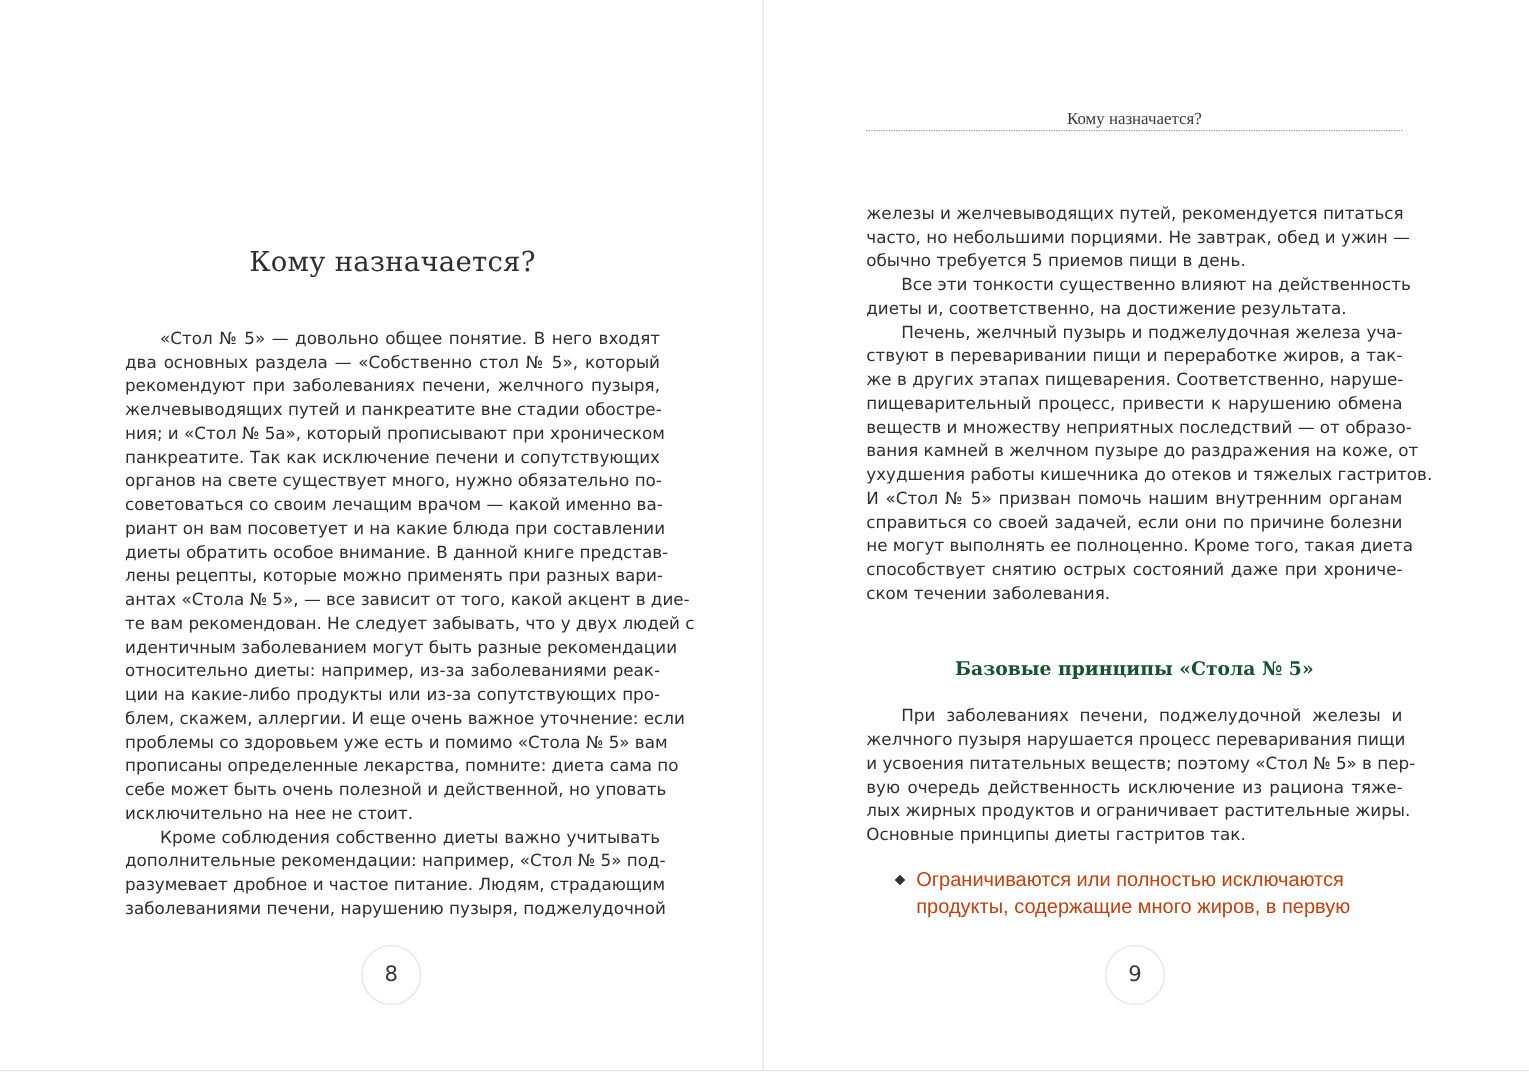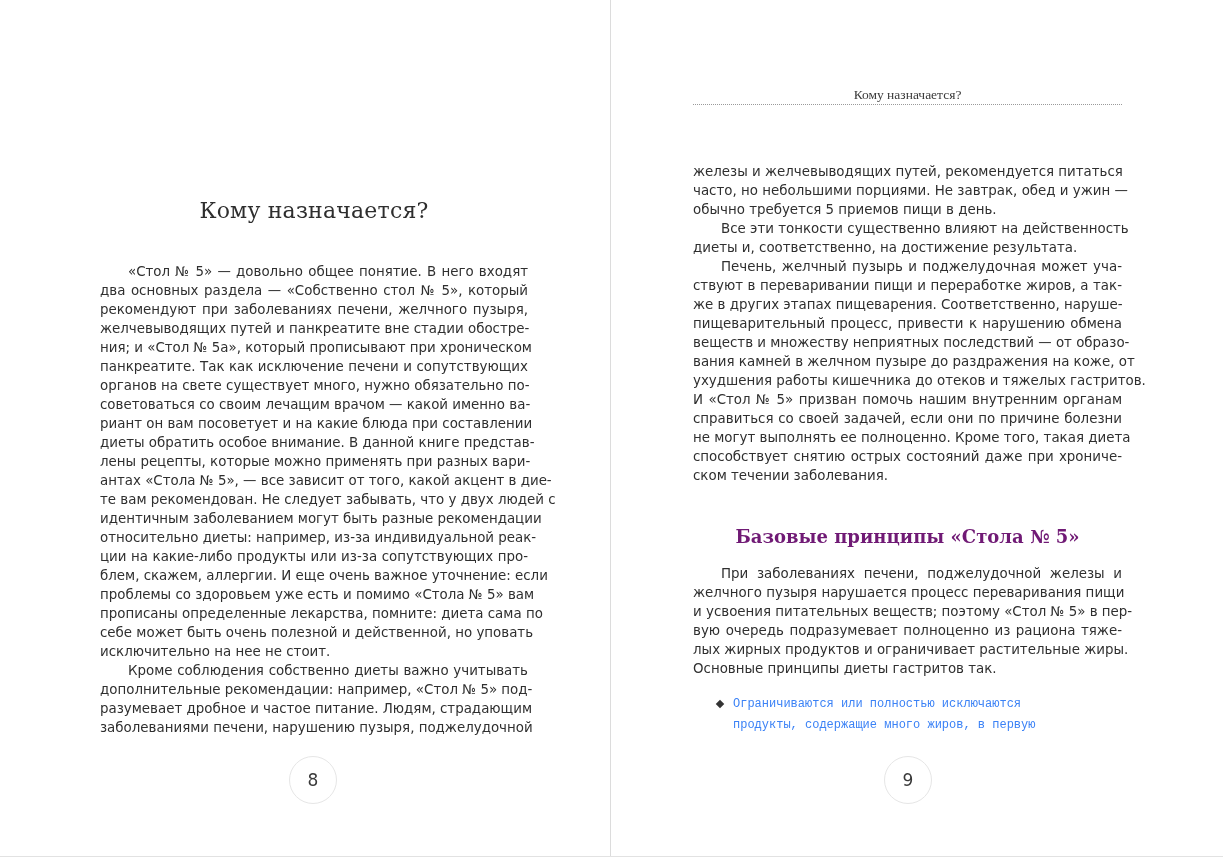--- a/index.html
+++ b/index.html
@@ -35,31 +35,31 @@
       display: block; height: 19px; line-height: 19px;
       font-size: 13.4px; white-space: nowrap;
       text-align: justify; text-align-last: justify; color: #2f2f2f;
     }
     .tl.indent { padding-left: 28px; }
     .tl.last { text-align-last: left; }
 
     .section-head {
       position: absolute; left: 693px; width: 429px; top: 526px;
       text-align: center; font-family: "DejaVu Serif", serif;
-      font-weight: bold; font-size: 18px; color: #701a75;
+      font-weight: bold; font-size: 15px; color: #14532d;
     }
 
     .bullet-block { position: absolute; left: 717px; top: 694px; width: 400px; }
     .bullet-icon {
       position: absolute; left: 0; top: 7px; width: 6px; height: 6px;
       background: #333; transform: rotate(45deg);
     }
     .bl {
       display: block; padding-left: 16px; height: 21px; line-height: 21px;
-      font-family: Liberation Mono, monospace; font-size: 12px; color: #3b82f6;
+      font-family: Liberation Sans, sans-serif; font-size: 16px; color: #c2410c;
       white-space: nowrap;
     }
 
     .page-num {
       position: absolute; width: 46px; height: 46px; border-radius: 50%;
       border: 1px solid #e6e6e6; text-align: center; line-height: 46px;
       font-size: 17px; color: #3a3a3a;
       font-family: "DejaVu Sans", sans-serif;
     }
   </style>
@@ -79,21 +79,21 @@
       <span class="tl">ния; и «Стол № 5а», который прописывают при хроническом</span>
       <span class="tl">панкреатите. Так как исключение печени и сопутствующих</span>
       <span class="tl">органов на свете существует много, нужно обязательно по-</span>
       <span class="tl">советоваться со своим лечащим врачом — какой именно ва-</span>
       <span class="tl">риант он вам посоветует и на какие блюда при составлении</span>
       <span class="tl">диеты обратить особое внимание. В данной книге представ-</span>
       <span class="tl">лены рецепты, которые можно применять при разных вари-</span>
       <span class="tl">антах «Стола № 5», — все зависит от того, какой акцент в дие-</span>
       <span class="tl">те вам рекомендован. Не следует забывать, что у двух людей с</span>
       <span class="tl">идентичным заболеванием могут быть разные рекомендации</span>
-      <span class="tl">относительно диеты: например, из-за индивидуальной реак-</span>
+      <span class="tl">относительно диеты: например, из-за заболеваниями реак-</span>
       <span class="tl">ции на какие-либо продукты или из-за сопутствующих про-</span>
       <span class="tl">блем, скажем, аллергии. И еще очень важное уточнение: если</span>
       <span class="tl">проблемы со здоровьем уже есть и помимо «Стола № 5» вам</span>
       <span class="tl">прописаны определенные лекарства, помните: диета сама по</span>
       <span class="tl">себе может быть очень полезной и действенной, но уповать</span>
       <span class="tl last">исключительно на нее не стоит.</span>
       <span class="tl indent">Кроме соблюдения собственно диеты важно учитывать</span>
       <span class="tl">дополнительные рекомендации: например, «Стол № 5» под-</span>
       <span class="tl">разумевает дробное и частое питание. Людям, страдающим</span>
       <span class="tl">заболеваниями печени, нарушению пузыря, поджелудочной</span>
@@ -108,41 +108,41 @@
 
   <div class="running-head">Кому назначается?</div>
   <div class="running-rule"></div>
 
   <div class="textblock" style="left:693px; top:131px; width:429px;margin-top:31px;">
     <span class="tl">железы и желчевыводящих путей, рекомендуется питаться</span>
     <span class="tl">часто, но небольшими порциями. Не завтрак, обед и ужин —</span>
     <span class="tl last">обычно требуется 5 приемов пищи в день.</span>
     <span class="tl indent">Все эти тонкости существенно влияют на действенность</span>
     <span class="tl last">диеты и, соответственно, на достижение результата.</span>
-    <span class="tl indent">Печень, желчный пузырь и поджелудочная может уча-</span>
+    <span class="tl indent">Печень, желчный пузырь и поджелудочная железа уча-</span>
     <span class="tl">ствуют в переваривании пищи и переработке жиров, а так-</span>
     <span class="tl">же в других этапах пищеварения. Соответственно, наруше-</span>
     <span class="tl">пищеварительный процесс, привести к нарушению обмена</span>
     <span class="tl">веществ и множеству неприятных последствий — от образо-</span>
     <span class="tl">вания камней в желчном пузыре до раздражения на коже, от</span>
     <span class="tl">ухудшения работы кишечника до отеков и тяжелых гастритов.</span>
     <span class="tl">И «Стол № 5» призван помочь нашим внутренним органам</span>
     <span class="tl">справиться со своей задачей, если они по причине болезни</span>
     <span class="tl">не могут выполнять ее полноценно. Кроме того, такая диета</span>
     <span class="tl">способствует снятию острых состояний даже при хрониче-</span>
     <span class="tl last">ском течении заболевания.</span>
   </div>
 
   <div class="section-head">Базовые принципы «Стола № 5»</div>
 
   <div class="textblock" style="left:693px; top:564px; width:429px;">
     <span class="tl indent">При заболеваниях печени, поджелудочной железы и</span>
     <span class="tl">желчного пузыря нарушается процесс переваривания пищи</span>
     <span class="tl">и усвоения питательных веществ; поэтому «Стол № 5» в пер-</span>
-    <span class="tl">вую очередь подразумевает полноценно из рациона тяже-</span>
+    <span class="tl">вую очередь действенность исключение из рациона тяже-</span>
     <span class="tl">лых жирных продуктов и ограничивает растительные жиры.</span>
     <span class="tl last">Основные принципы диеты гастритов так.</span>
   </div>
 
   <div class="bullet-block">
     <span class="bullet-icon"></span>
     <span class="bl">Ограничиваются или полностью исключаются</span>
     <span class="bl">продукты, содержащие много жиров, в первую</span>
   </div>
 

